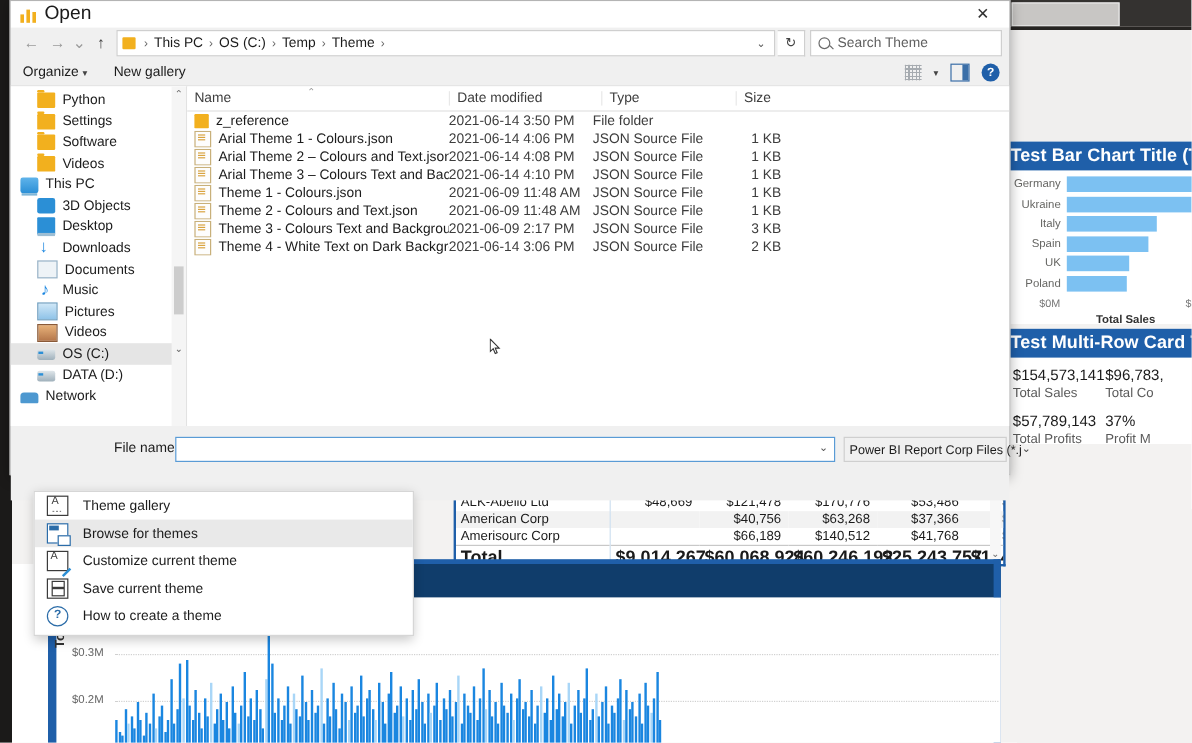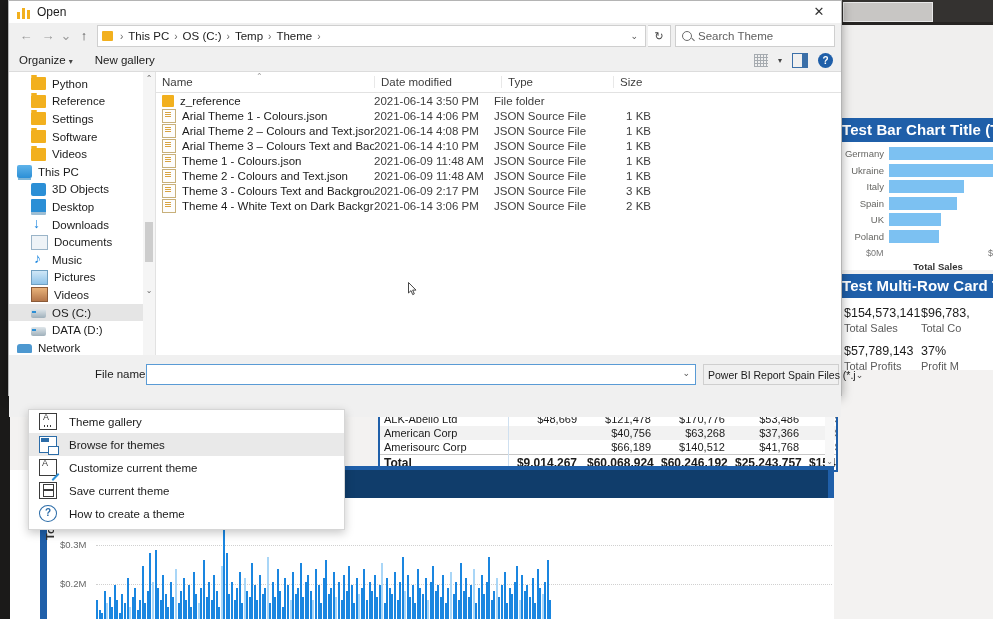--- a/index.html
+++ b/index.html
@@ -37,21 +37,21 @@
   .card-val{font-size:12.5px;color:#1b1b1b;line-height:15px;white-space:nowrap;}
   .card-lbl{font-size:11px;color:#5a5a5a;line-height:14px;white-space:nowrap;}
 
   
   #vis-table{position:absolute;left:378px;top:398px;width:456px;height:72px;background:#ffffff;
      border:2px solid #1f5fa9;border-top:none;overflow:hidden;}
   table.tbl{border-collapse:collapse;width:100%;font-size:11px;table-layout:fixed;}
   table.tbl td{padding:1px 6px 1px 4px;white-space:nowrap;}
   table.tbl td.n{text-align:right;}
   .tbl tr.alt{background:#f2f2f2;}
-  .tbl tr.total td{font-weight:bold;border-top:1px solid #c8c8c8;font-size:12px;}
+  .tbl tr.total td{font-weight:bold;border-top:1px solid #c8c8c8;font-size:15px;}
   .tbl .sep{border-left:1px solid #cfe0f0;}
   #tbl-scroll{position:absolute;right:2px;top:2px;width:9px;height:66px;background:#f7f7f7;}
   #tbl-scroll .arw{position:absolute;bottom:0;left:0;width:9px;text-align:center;font-size:8px;color:#777;}
 
   
   #vis-col{position:absolute;left:40px;top:498px;width:794px;height:121px;background:#ffffff;
      border-left:7px solid #1f5fa9;box-sizing:border-box;}
   #col-ytitle{position:absolute;left:44px;top:540px;font-size:11px;font-weight:bold;color:#333;
      transform:rotate(-90deg);transform-origin:left top;white-space:nowrap;}
   .col-ylab{position:absolute;font-size:9.5px;color:#666;}
@@ -65,21 +65,21 @@
   #right-blue-edge{position:absolute;left:828px;top:466px;width:6px;height:153px;background:#1f5fa9;}
   #left-dark{position:absolute;left:0;top:0;width:10px;height:619px;background:#1b1a19;}
   #bottom-left-white{position:absolute;left:10px;top:470px;width:30px;height:149px;background:#ffffff;}
 
   
   #dialog{position:absolute;left:8px;top:0;width:832px;height:394px;background:#f0f0f0;
     border:1px solid #b4b4b4;box-shadow:0 2px 10px rgba(0,0,0,.35);}
   #titlebar{height:22px;background:#ffffff;display:flex;align-items:center;position:relative;}
   #title-icon{width:13px;height:13px;margin:0 7px 0 8px;position:relative;}
   #title-icon .b{position:absolute;bottom:0;width:3px;background:#f2b01e;}
-  #title-text{font-size:12px;color:#1b1b1b;}
+  #title-text{font-size:16px;color:#1b1b1b;}
   #btn-close{position:absolute;right:0;top:0;width:44px;height:22px;line-height:22px;text-align:center;
      font-size:13px;color:#333;cursor:default;}
 
   #navbar{height:26px;display:flex;align-items:center;padding:0 6px;background:#f0f0f0;}
   .navbtn{width:22px;height:22px;line-height:22px;text-align:center;color:#9a9a9a;font-size:13px;}
   .navbtn.up{color:#444;}
   #crumbbox{flex:1;height:20px;background:#fff;border:1px solid #cfcfcf;display:flex;align-items:center;
      padding-left:4px;margin:0 2px;}
   #crumbbox .fico{width:11px;height:10px;background:#f2b01e;margin-right:4px;border-radius:1px;}
   .crumb{font-size:11.5px;color:#1b1b1b;padding:0 2px;}
@@ -551,24 +551,20 @@
 
   <div id="body">
     <div id="tree">
       <div id="tree-items">
           <div class="tnode child">
             <span class="tico ico-folder"></span>
             <span>Python</span>
           </div>
           <div class="tnode child">
             <span class="tico ico-folder"></span>
-            <span>Reference</span>
-          </div>
-          <div class="tnode child">
-            <span class="tico ico-folder"></span>
             <span>Settings</span>
           </div>
           <div class="tnode child">
             <span class="tico ico-folder"></span>
             <span>Software</span>
           </div>
           <div class="tnode child">
             <span class="tico ico-folder"></span>
             <span>Videos</span>
           </div>
@@ -712,21 +708,21 @@
     </div>
   </div>
 
   <div id="footer">
     <div id="fn-label">File name:</div>
     <div id="fn-input">
       <input type="text" value="" placeholder="" style="">
       <span id="fn-caret">⌄</span>
     </div>
     <div id="ftype">
-      <span>Power BI Report Spain Files (*.j</span>
+      <span>Power BI Report Corp Files (*.j</span>
       <span class="car">⌄</span>
     </div>
 
   </div>
 </div>
 
 <div id="menu">
   <div id="menu-items">
       <div class="mitem">
         <span class="mico mi-gal"></span>

